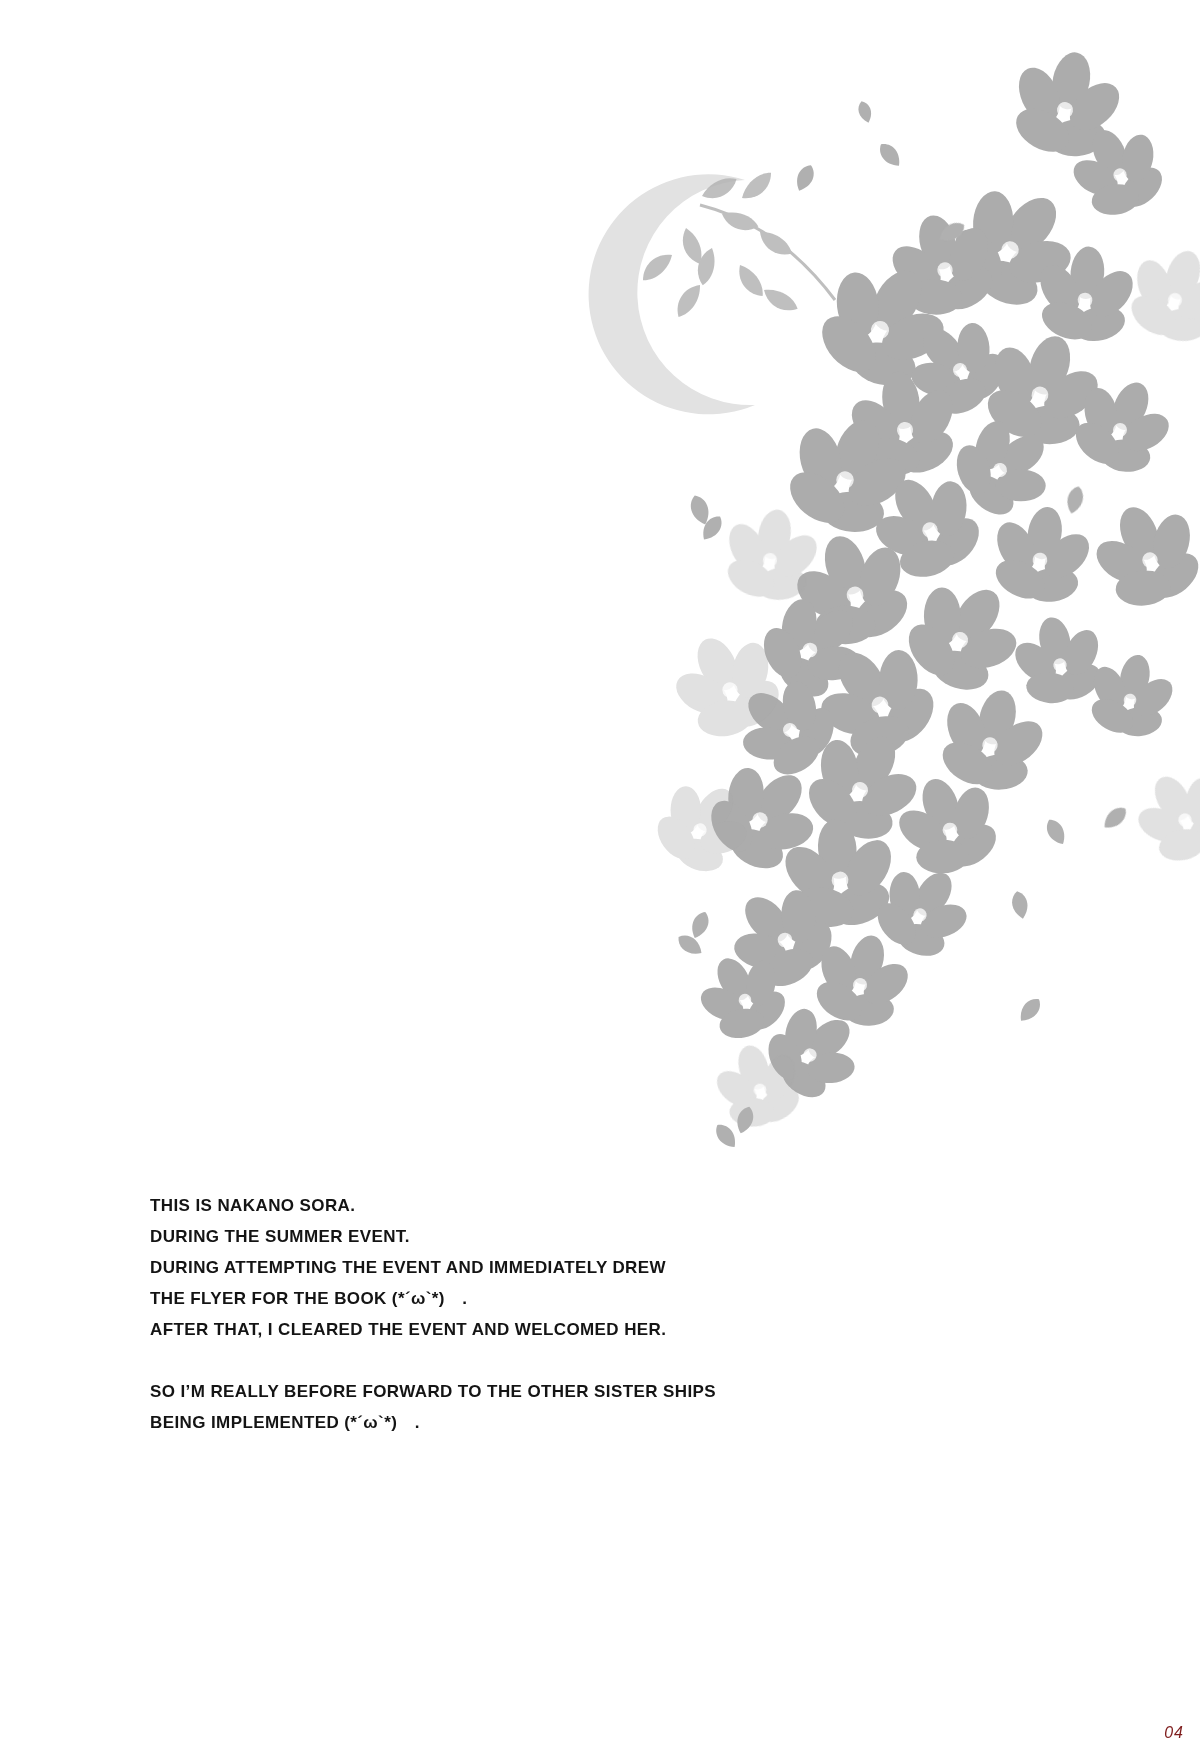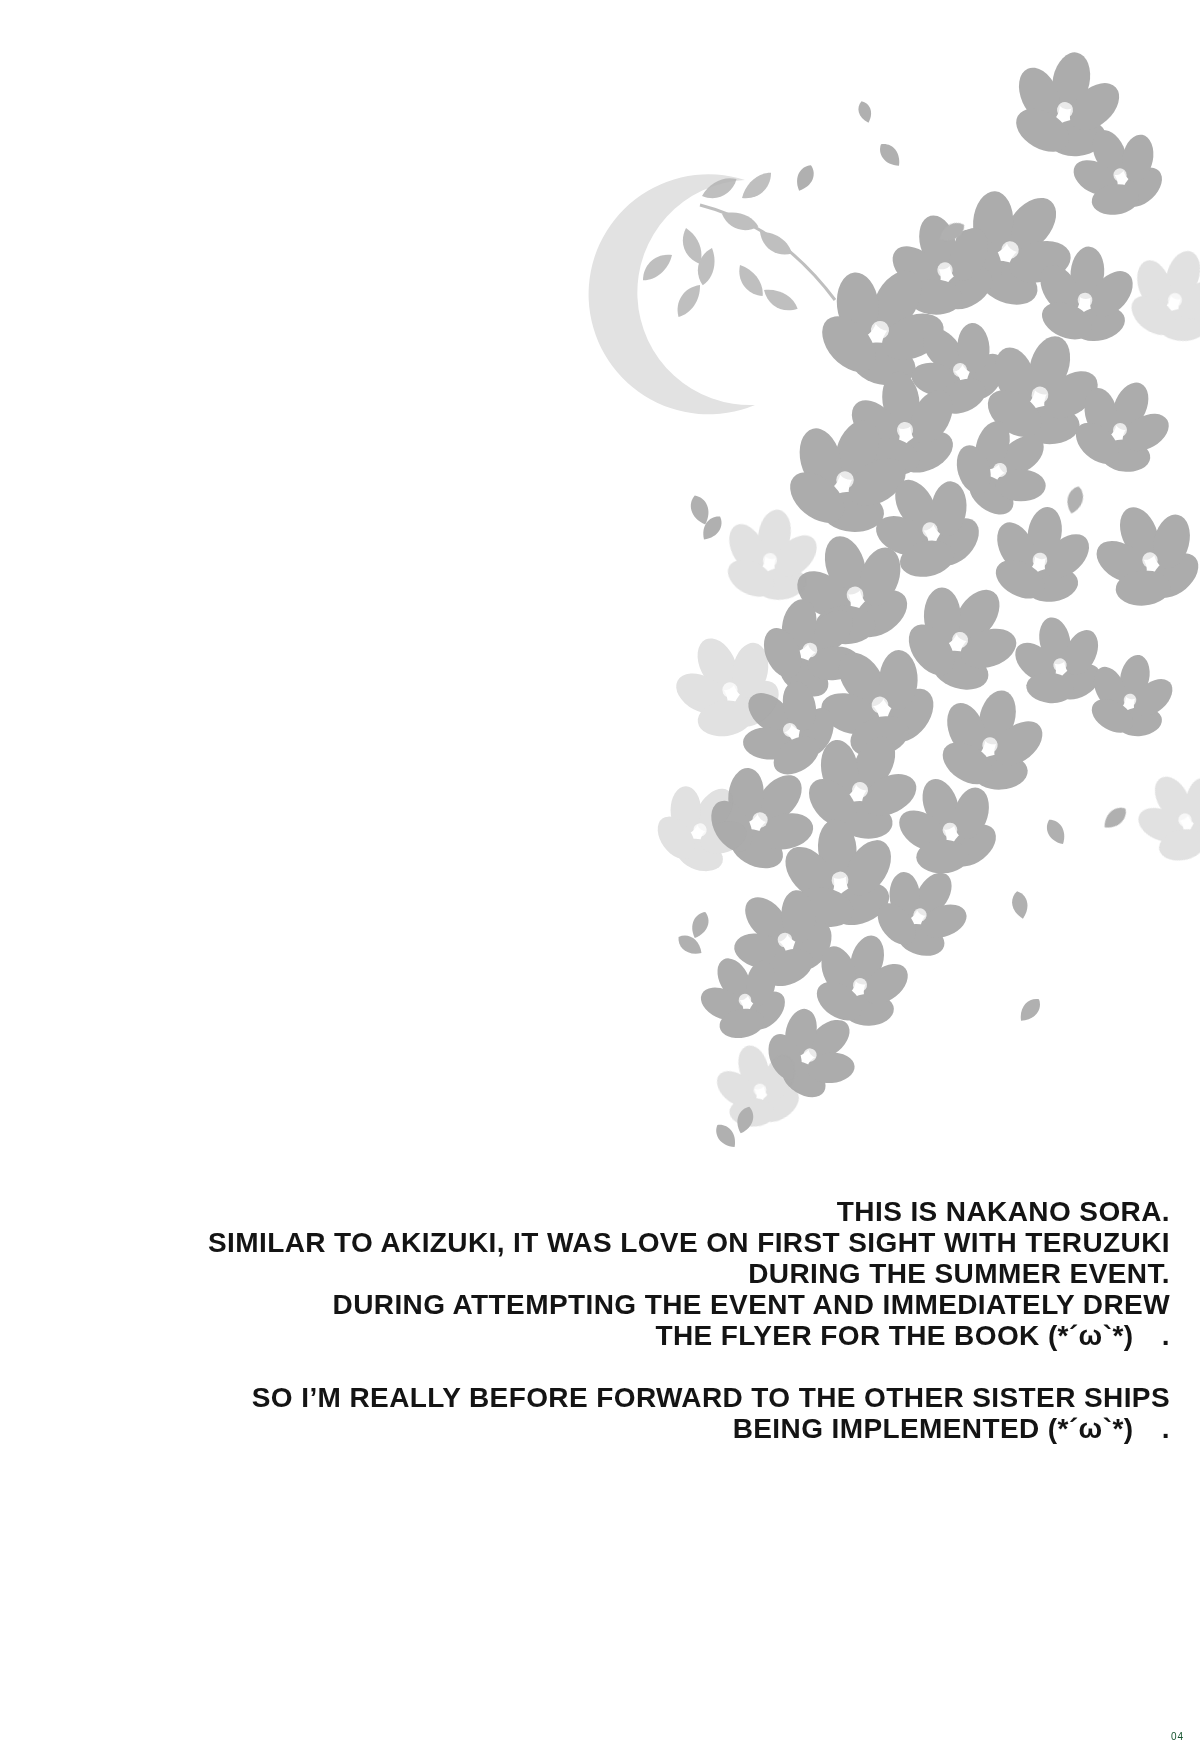--- a/index.html
+++ b/index.html
@@ -25,44 +25,43 @@
     height: 1752px;
     pointer-events: none;
   }
 
   
   #afterword {
     position: absolute;
     left: 150px;
     top: 1190px;
     width: 1020px;
-    text-align: right;
-    font-size: 28px;
+    font-size: 17px;
     line-height: 31px;
     letter-spacing: 0.4px;
     font-weight: 600;
     color: #141414;
-    margin-top: 6px;
   }
   #afterword .para + .para {
     margin-top: 31px;
   }
   #afterword .line {
     white-space: nowrap;
     display: block;
   }
 
   
   #page-number {
     position: absolute;
     right: 16px;
     bottom: 10px;
-    font-size: 10px;
-    color: #14532d;
+    font-size: 16px;
+    color: #7f1d1d;
     letter-spacing: 1px;
+    font-style: italic;
   }
 </style>
 </head>
 <body>
 
 <svg id="artwork" viewBox="0 0 1200 1752" xmlns="http://www.w3.org/2000/svg" aria-hidden="true">
   <defs>
     <g id="blossom">
 
       <ellipse cx="0" cy="-26" rx="16" ry="25"></ellipse>
@@ -161,24 +160,24 @@
     <use href="#petal" transform="translate(745,1120) rotate(18)"></use>
     <use href="#petal" transform="translate(726,1136) rotate(-38)"></use>
     <use href="#petal" transform="translate(1030,1010) rotate(40)"></use>
     <use href="#petal" transform="translate(865,112) rotate(-18) scale(0.8)"></use>
   </g>
 </svg>
 
 <div id="afterword">
   <div class="para">
     <span class="line">THIS IS NAKANO SORA.</span>
-    <span class="line">SIMILAR TO AKIZUKI, IT WAS LOVE ON FIRST SIGHT WITH TERUZUKI</span>
     <span class="line">DURING THE SUMMER EVENT.</span>
     <span class="line">DURING ATTEMPTING THE EVENT AND IMMEDIATELY DREW</span>
     <span class="line">THE FLYER FOR THE BOOK (*´ω`*)　.</span>
+    <span class="line">AFTER THAT, I CLEARED THE EVENT AND WELCOMED HER.</span>
   </div>
   <div class="para">
     <span class="line">SO I’M REALLY BEFORE FORWARD TO THE OTHER SISTER SHIPS</span>
     <span class="line">BEING IMPLEMENTED (*´ω`*)　.</span>
   </div>
 </div>
 
 <div id="page-number">04</div>
 
 </body></html>

